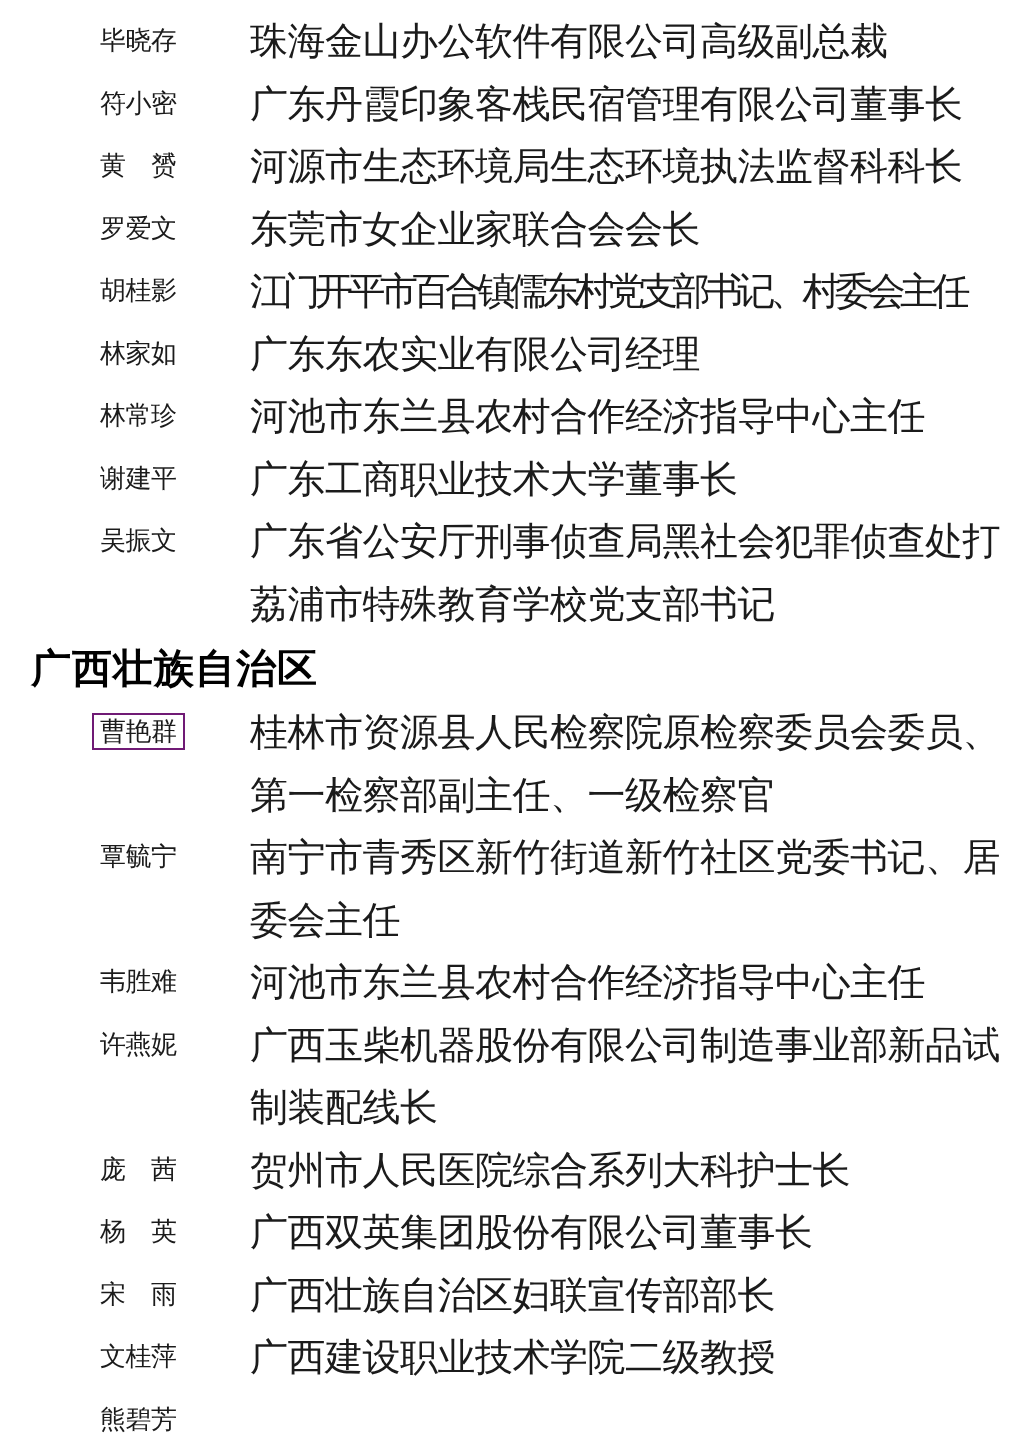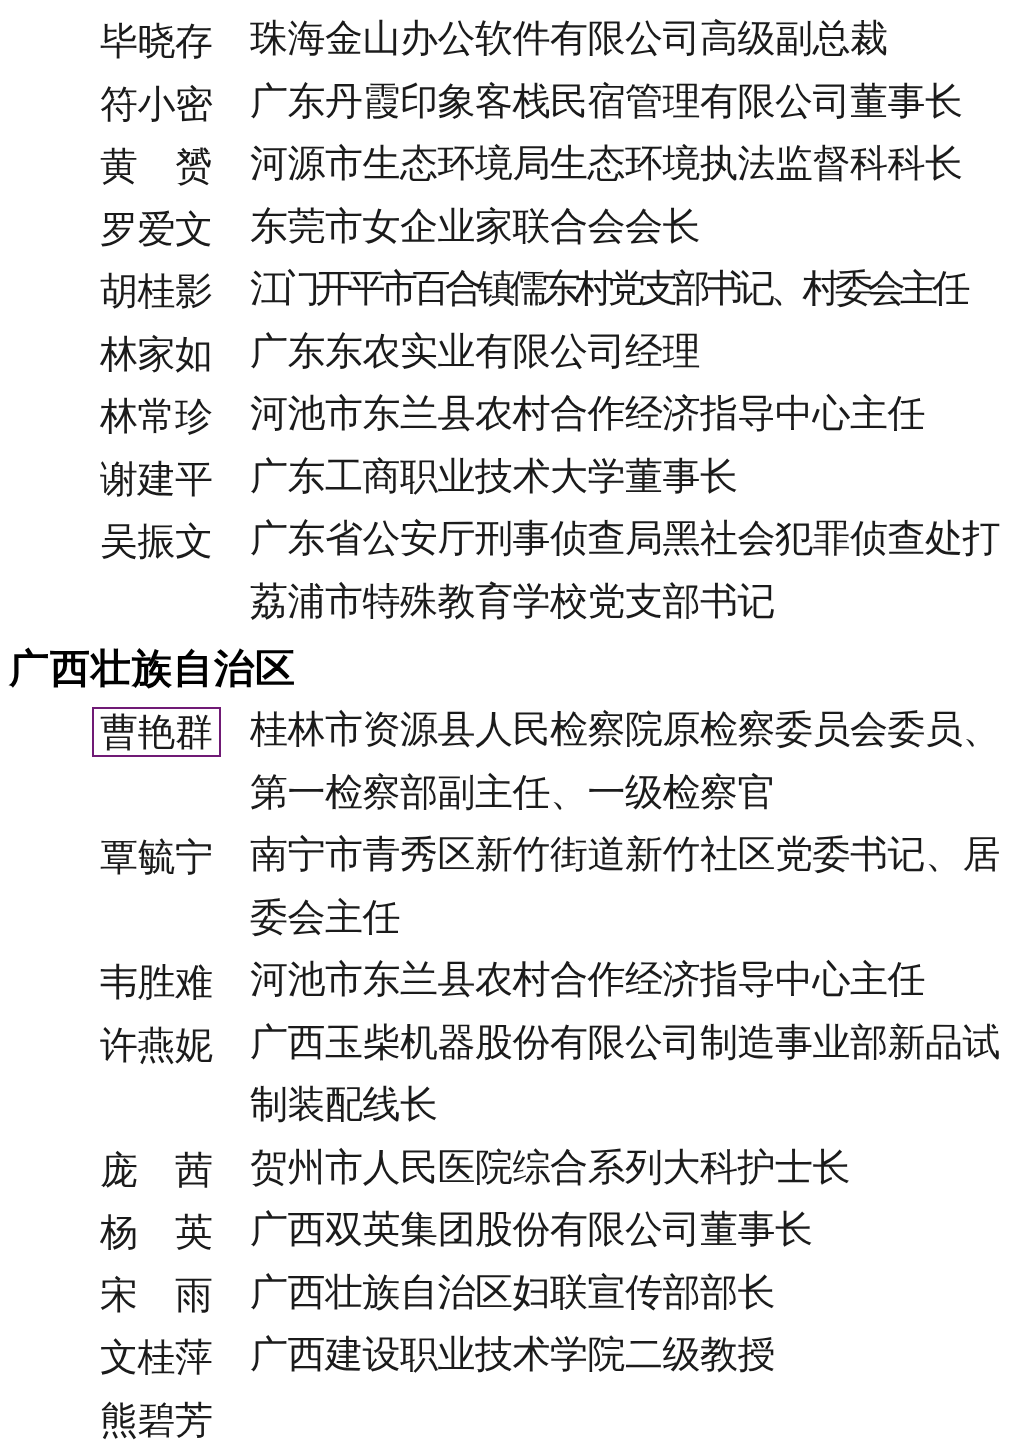--- a/index.html
+++ b/index.html
@@ -15,44 +15,43 @@
   .name-cell {
     flex: 0 0 auto;
     width: 112px;
     margin-left: 100px;
     margin-right: 38px;
     height: 62.5px;
     line-height: 62.5px;
     white-space: pre;
   }
   .person-name {
-    font-size: 38px;
+    font-size: 26px;
     letter-spacing: -0.5px;
     white-space: pre;
   }
   .person-name.boxed {
     border: 2px solid #701a75;
     padding: 2px 6px;
     margin-left: -8px;
   }
   .title-cell { flex: 1 1 auto; font-size: 38px; }
   .line {
     height: 62.5px;
     line-height: 62.5px;
     white-space: nowrap;
     letter-spacing: -0.5px;
-    font-family: Liberation Mono, monospace;
   }
   .line.tight { letter-spacing: -5.5px; }
   .section-header {
     font-family: "Liberation Sans", "DejaVu Sans", sans-serif;
     font-weight: 700;
     font-size: 40px;
     color: #000000;
-    margin-left: 9px;
+    margin-left: 31px;
     height: 66px;
     line-height: 66px;
     letter-spacing: 1px;
   }
 </style>
 </head>
 <body>
 
 <div class="page">
     <div class="section">

